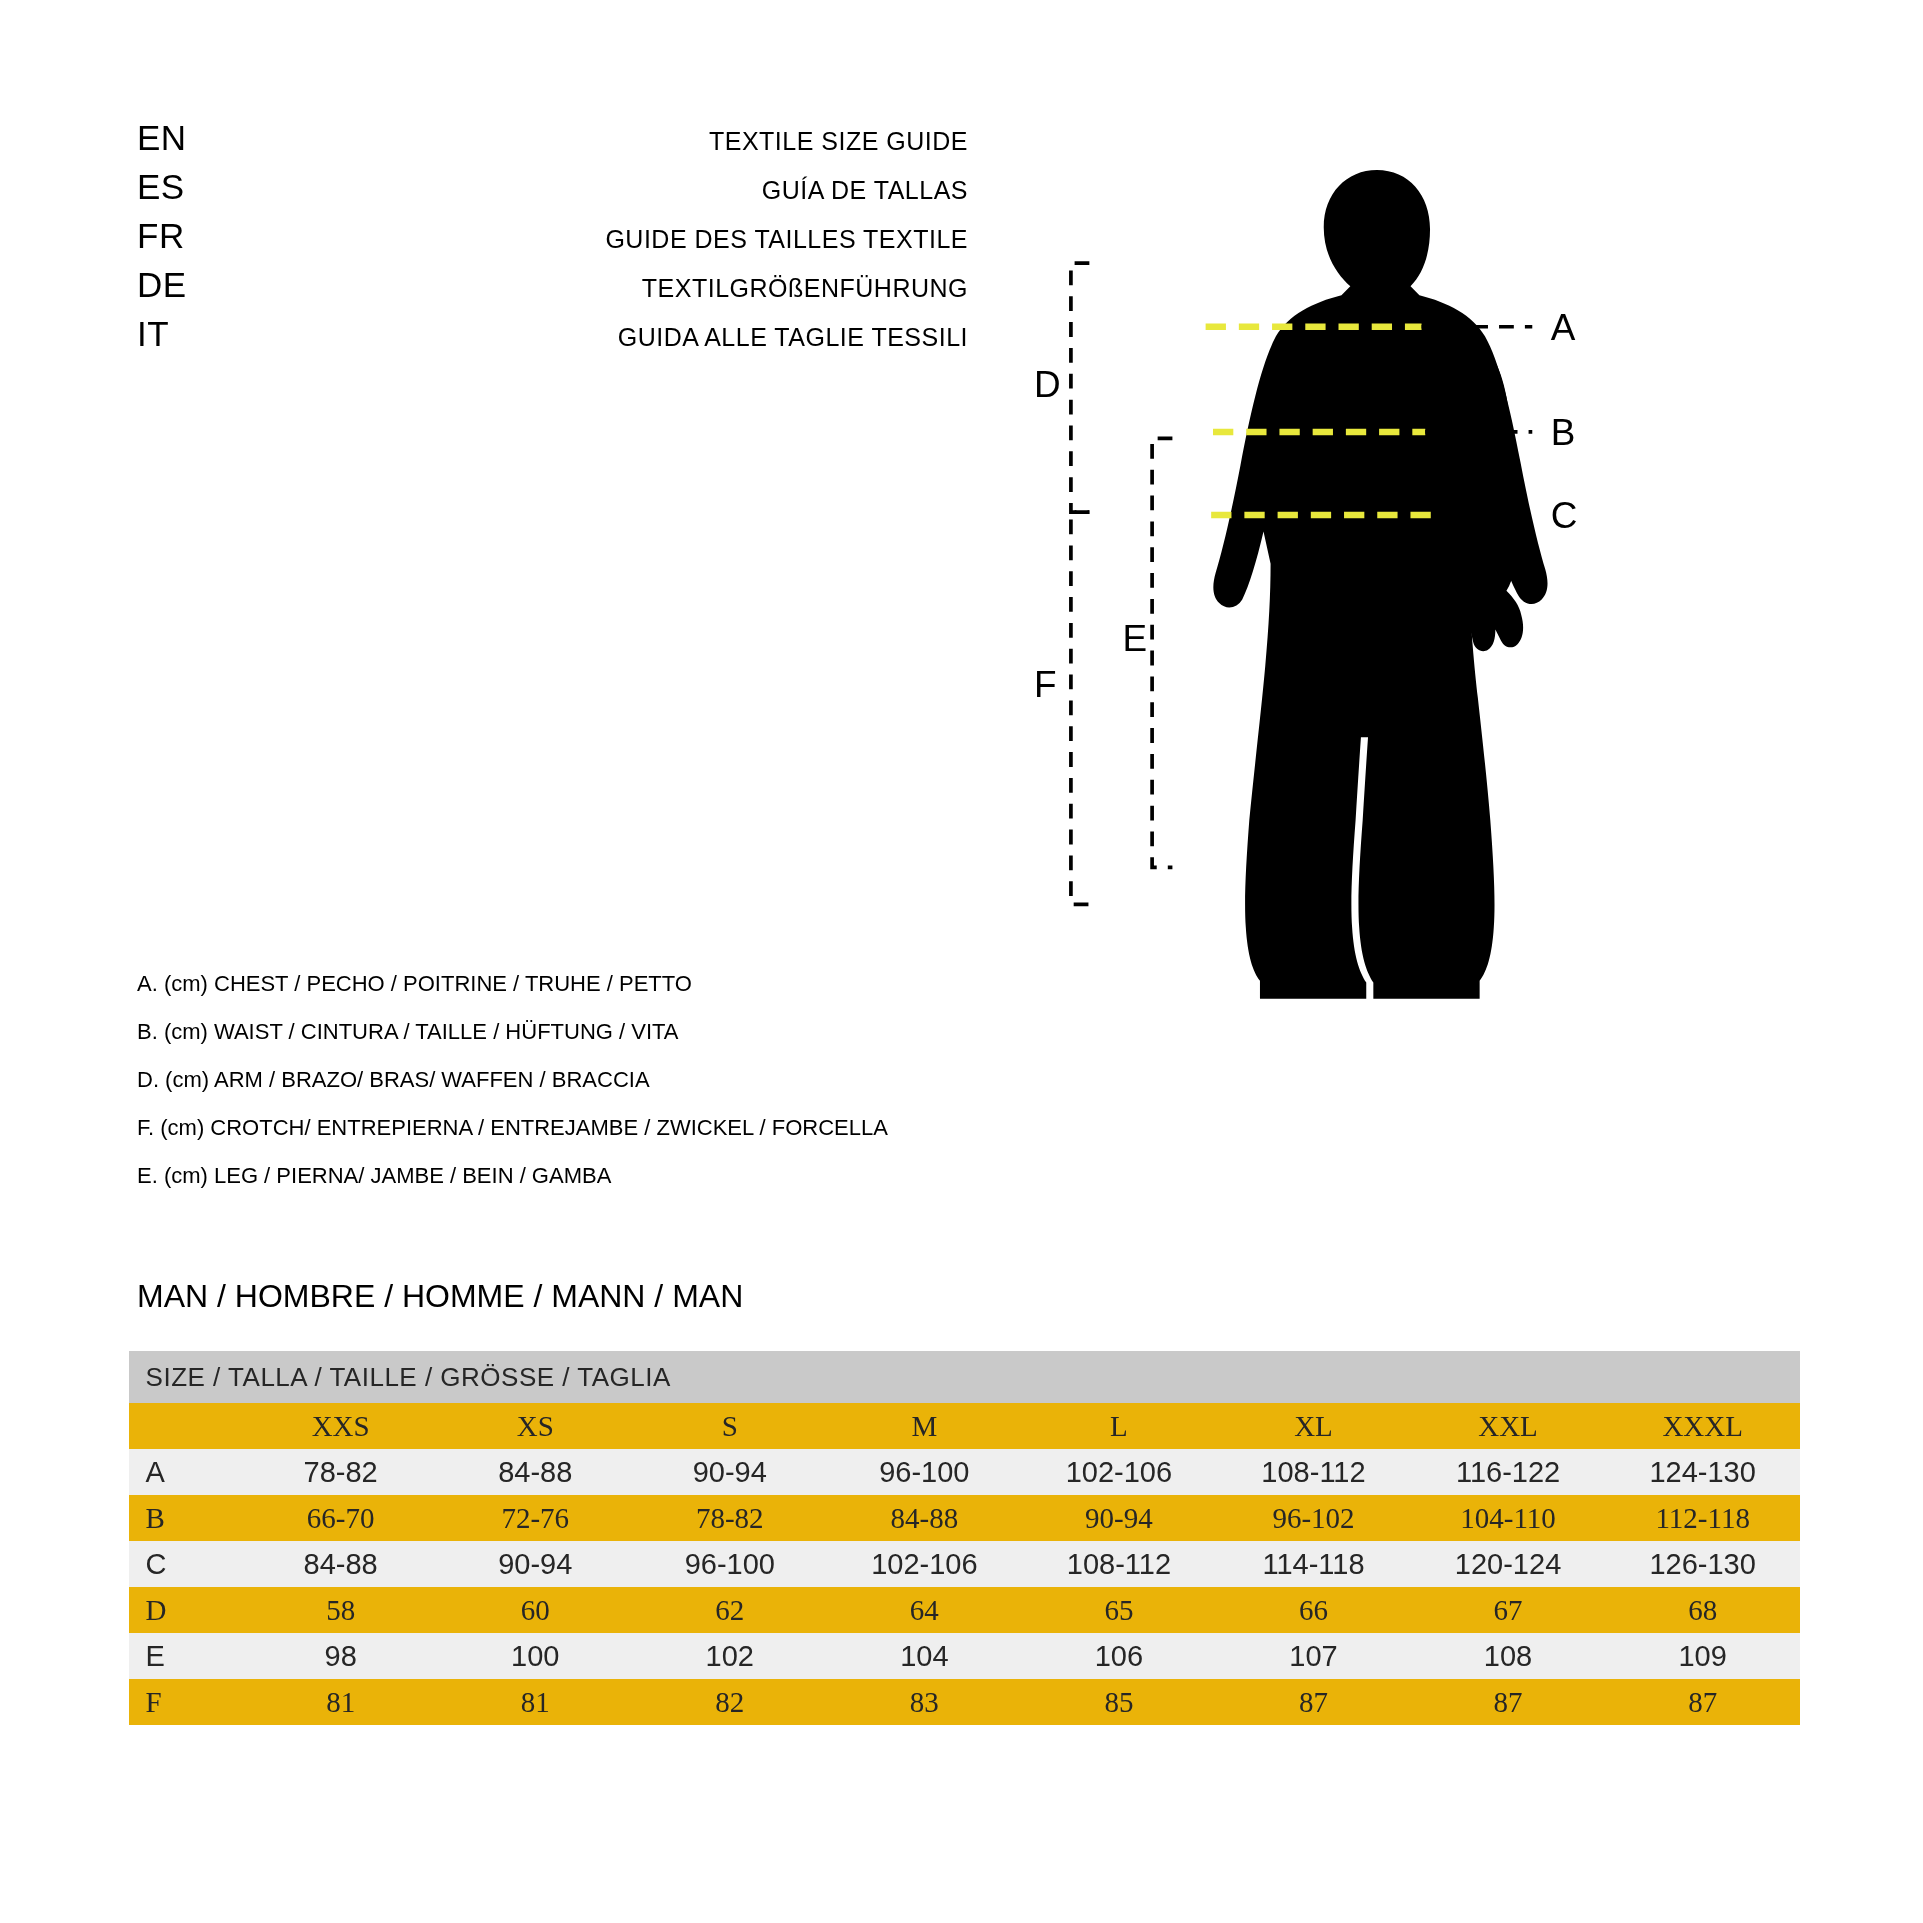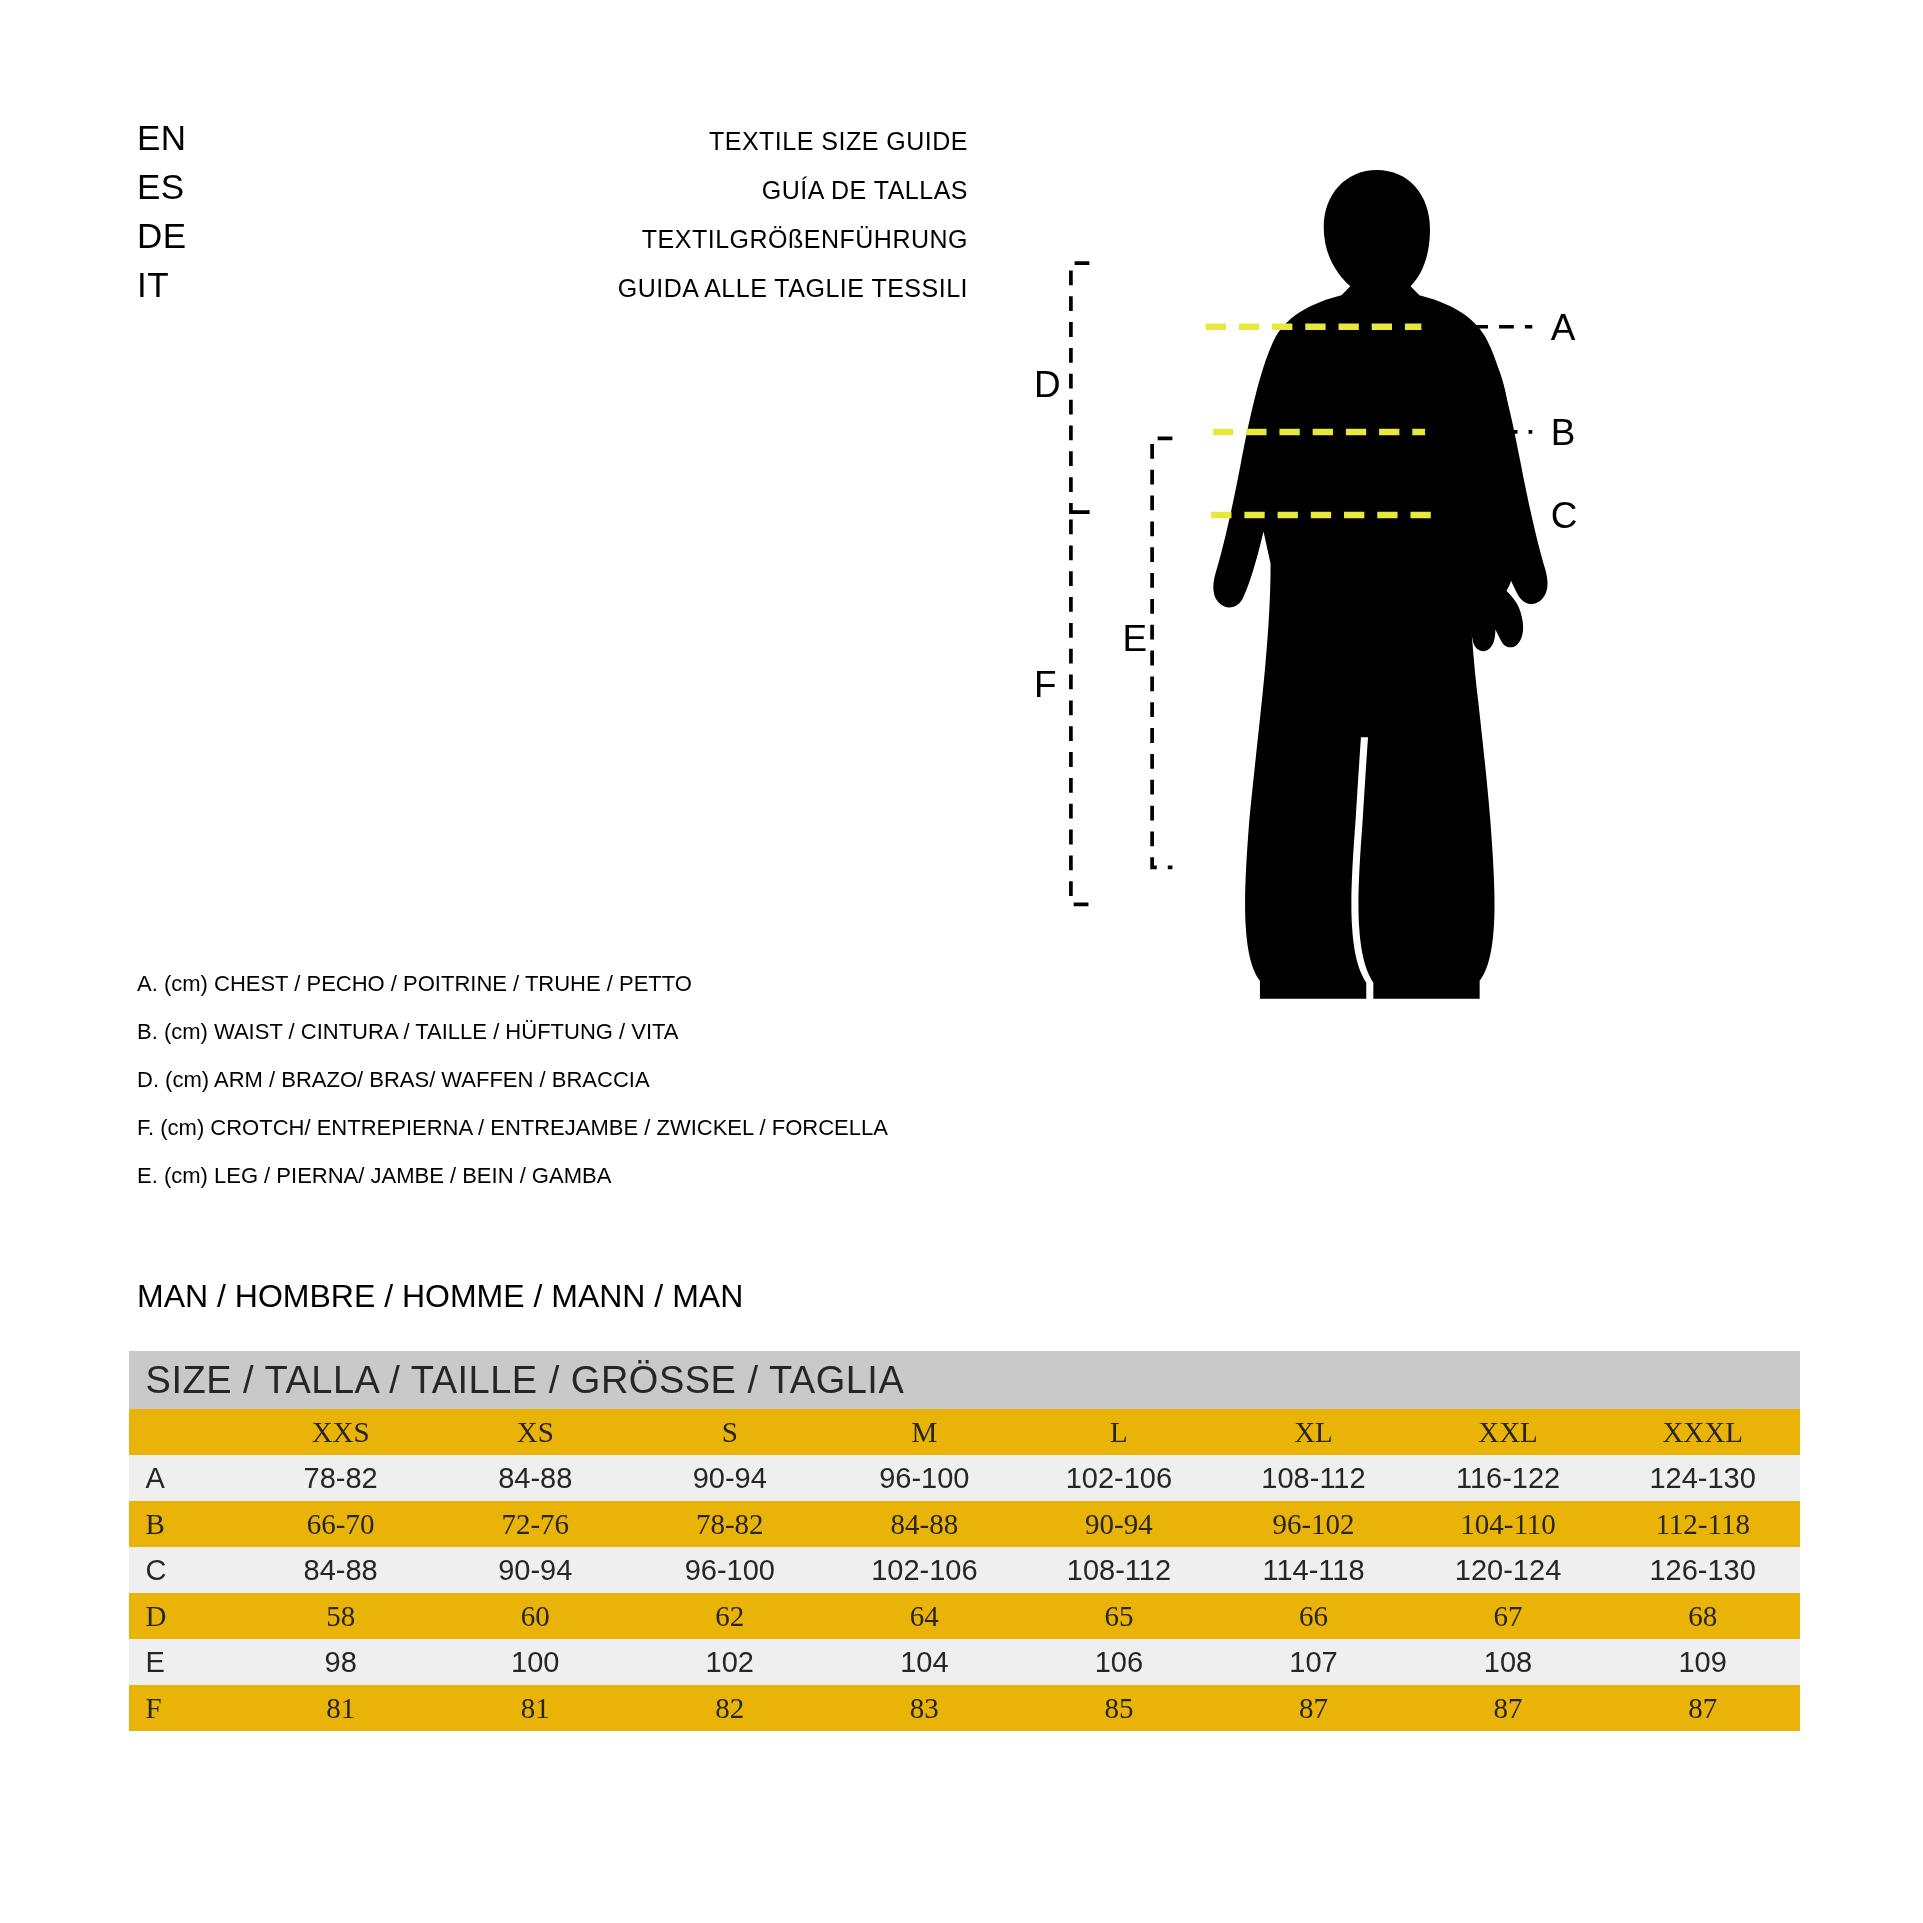--- a/index.html
+++ b/index.html
@@ -91,39 +91,43 @@
     text-align: left;
     padding-left: 16.6px;
     color: #262626;
   }
   #size-table tr.band-grey   { background: #c9c9c9; }
   #size-table tr.band-light  { background: #efefef; }
   #size-table tr.band-white  { background: #eab308; font-family: Liberation Serif, serif; }
   #size-table .title-cell {
     text-align: left;
     padding-left: 16.6px;
-    font-size: 38px;
+    font-size: 26px;
     letter-spacing: 0.5px;
-    height: 58px;
+    height: 52px;
   }
   #size-table .col {
     width: 166px;
   }
 </style>
 </head>
 <body>
 
 <div id="lang-block">
   <div class="lang-row">
     <span class="lang-code">EN</span>
     <span class="lang-text">TEXTILE SIZE GUIDE</span>
   </div>
   <div class="lang-row">
     <span class="lang-code">ES</span>
     <span class="lang-text">GUÍA DE TALLAS</span>
+  </div>
+  <div class="lang-row">
+    <span class="lang-code">FR</span>
+    <span class="lang-text">GUIDE DES TAILLES TEXTILE</span>
   </div>
   <div class="lang-row">
     <span class="lang-code">DE</span>
     <span class="lang-text">TEXTILGRÖßENFÜHRUNG</span>
   </div>
   <div class="lang-row">
     <span class="lang-code">IT</span>
     <span class="lang-text">GUIDA ALLE TAGLIE TESSILI</span>
   </div>
 </div>

